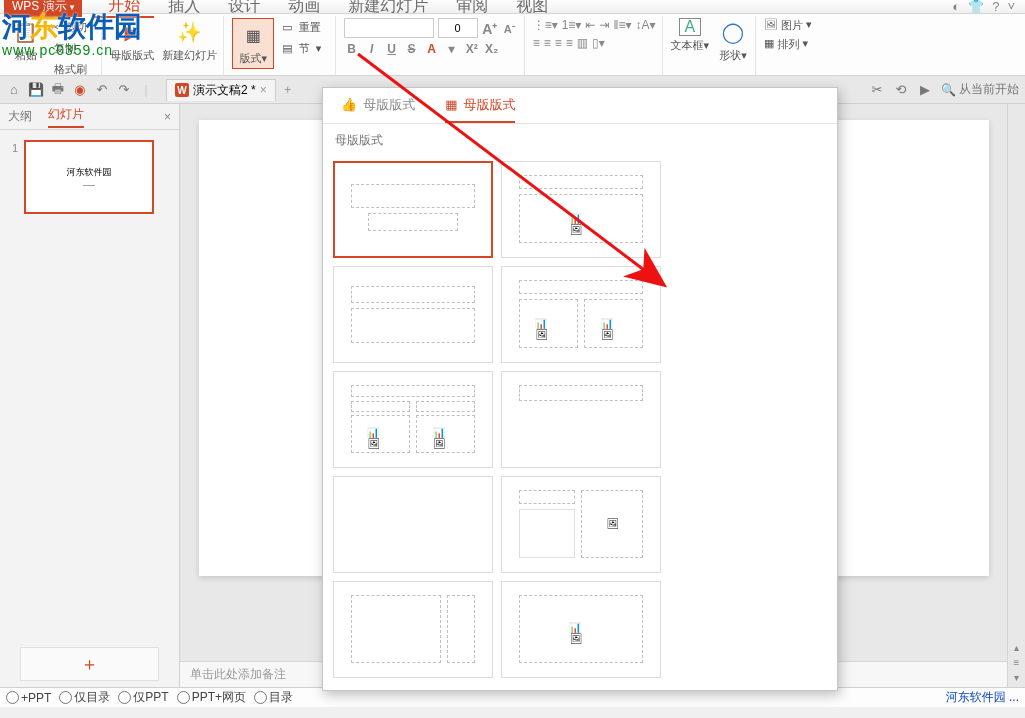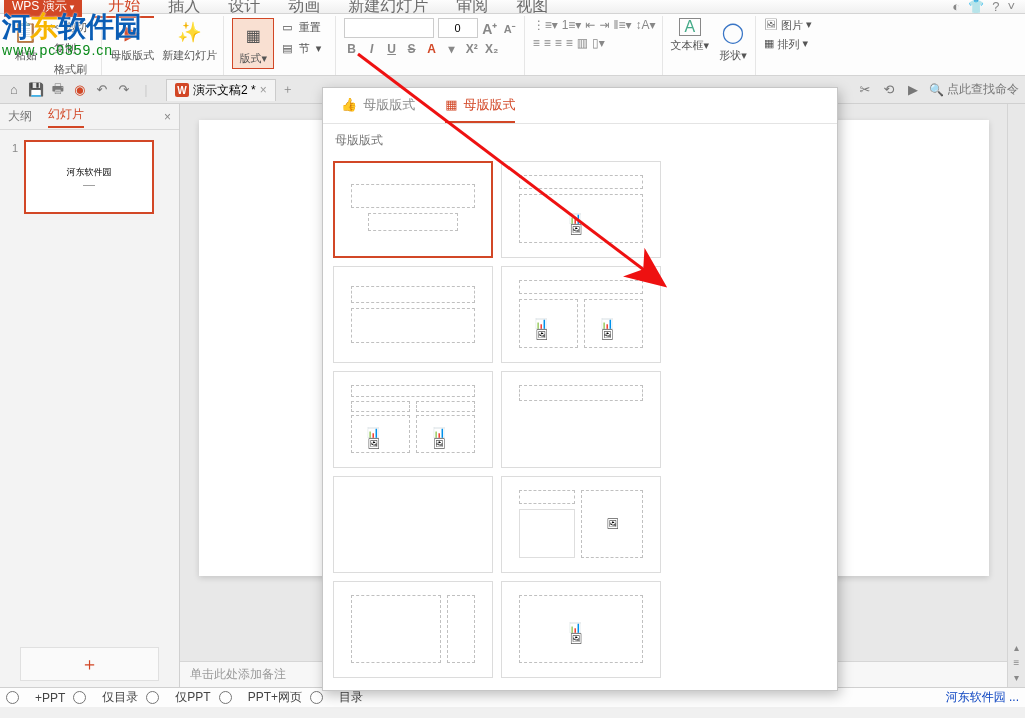--- a/index.html
+++ b/index.html
@@ -65,21 +65,21 @@
 .lt-section-title { padding:8px 12px; font-size:12px; color:#777;}
 .layout-grid { display:flex; flex-wrap:wrap; gap:8px; padding:4px 10px 12px;}
 .lay-item { width:160px; height:97px; border:1px solid #dcdcdc; background:#fff; padding:8px; cursor:pointer; position:relative;}
 .lay-item.selected { border:2px solid #d24726; padding:7px;}
 .lay-inner { width:100%; height:100%; position:relative; }
 .dbox { position:absolute; border:1px dashed #c0c0c0; }
 .chart-glyph { position:absolute; font-size:10px; display:flex; gap:1px; flex-wrap:wrap; width:24px; justify-content:center;}
 
 
 .bottom-bar { height:20px; background:#fdfdfd; border-top:1px solid #d0d0d0; display:flex; align-items:center; padding:0 6px; font-size:12px; gap:8px; }
-.bottom-bar label { display:flex; align-items:center; gap:16px; color:#444;}
+.bottom-bar label { display:flex; align-items:center; gap:2px; color:#444;}
 .bottom-bar .export { margin-left:auto; color:#0a43c0; cursor:pointer; }
 
 
 .wm { position:absolute; top:8px; left:2px; z-index:200; font-family:Arial,sans-serif; pointer-events:none;}
 .wm .t { font-size:28px; font-weight:bold; color:#0a5db5; text-shadow:0 0 2px #fff;}
 .wm .t .o { color:#f7b500;}
 .wm .u { font-size:14px; color:#0a8a1a; font-weight:normal; letter-spacing:1px; margin-top:-4px;}
 
 
 .arrow { position:absolute; top:0; left:0; z-index:100; pointer-events:none;}
@@ -222,21 +222,21 @@
   <div class="doc-tab">
     <div class="w">W</div>
     <span>演示文稿2 *</span>
     <span style="color:#999;">×</span>
   </div>
   <span style="color:#888;">＋</span>
   <div class="search-cmd">
     <span class="ico">✂</span>
     <span class="ico">⟲</span>
     <span class="ico">▶</span>
-    <div class="q">🔍 <span>点此查找命令</span></div>
+    <div class="q">🔍 <span>从当前开始</span></div>
   </div>
 </div>
 
 <div class="workspace">
   <div class="left-pane">
     <div class="lp-tabs">
       <span>大纲</span>
       <span class="active">幻灯片</span>
       <span class="close">×</span>
     </div>

